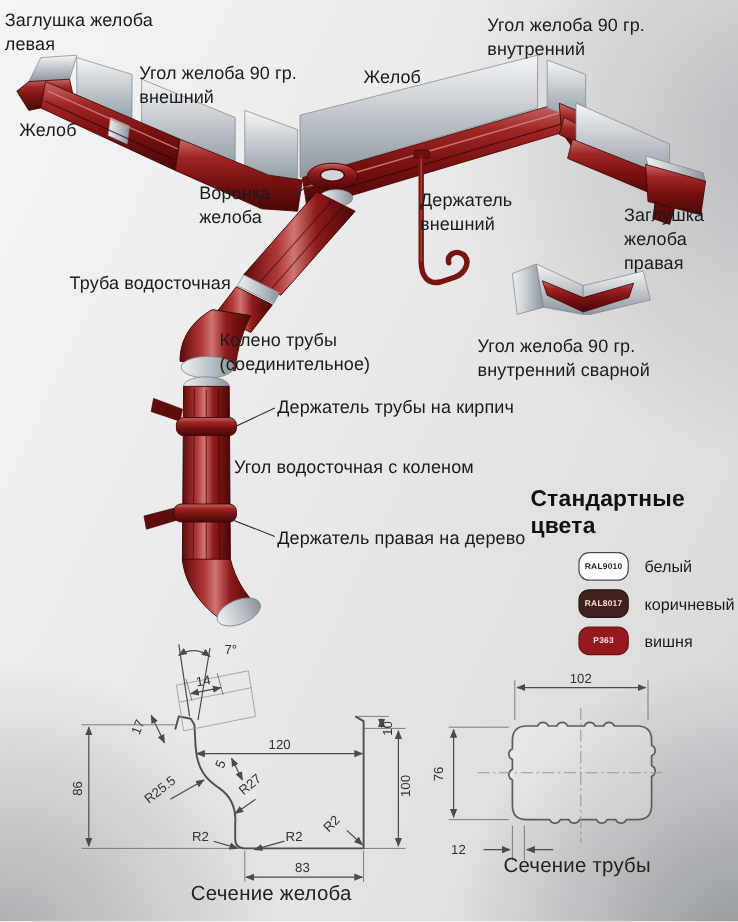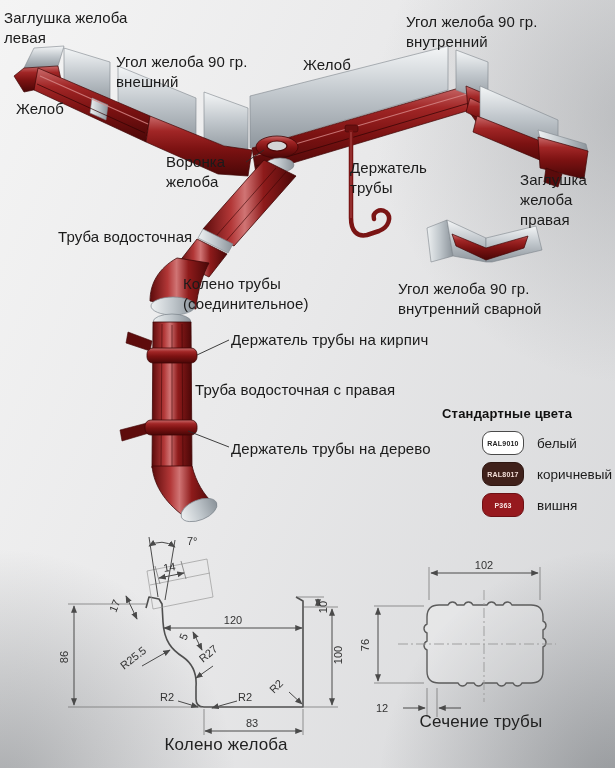--- a/index.html
+++ b/index.html
@@ -13,21 +13,21 @@
       linear-gradient(115deg,#f4f4f4 0%,#e9e9ea 45%,#d6d7d9 100%);
   }
   svg{position:absolute;left:0;top:0;}
   .lbl{
     position:absolute;color:#1b1b1b;font-size:15px;line-height:1.32;
     white-space:pre-line;letter-spacing:.1px;
   }
   .c{}
   .cap{position:absolute;color:#222;font-size:17px;text-align:center;letter-spacing:.2px;}
   .legend{position:absolute;left:442px;top:406px;display:flex;flex-direction:column;gap:7px;}
-  .legend-title{font-size:13px;font-weight:bold;color:#111;margin-bottom:3px;letter-spacing:.2px;}
+  .legend-title{font-size:19px;font-weight:bold;color:#111;margin-bottom:3px;letter-spacing:.2px;}
   .legend-row{display:flex;align-items:center;gap:13px;padding-left:40px;}
   .swatch{
     width:42px;height:24px;border-radius:9px;border:1.5px solid transparent;
     display:flex;align-items:center;justify-content:center;
     font-size:7px;font-weight:bold;letter-spacing:.2px;box-sizing:border-box;
   }
   .legend-name{font-size:13.5px;color:#1b1b1b;}
   .dimtext{fill:#333;font-size:11px;font-family:"Liberation Sans",sans-serif;}
   .dimline{stroke:#4a4a4a;stroke-width:1;fill:none;}
   .thin{stroke:#6a6a6a;stroke-width:.7;fill:none;}
@@ -256,32 +256,32 @@
 левая</div>
   <div class="lbl c" style="left:116px;top:52px;width:152px;">Угол желоба 90 гр.
 внешний</div>
   <div class="lbl c" style="left:16px;top:99px;width:66px;">Желоб</div>
   <div class="lbl c" style="left:303px;top:55px;width:70px;">Желоб</div>
   <div class="lbl c" style="left:406px;top:12px;width:148px;">Угол желоба 90 гр.
 внутренний</div>
   <div class="lbl c" style="left:166px;top:152px;width:80px;">Воронка
 желоба</div>
   <div class="lbl c" style="left:350px;top:158px;width:92px;">Держатель
-трубы</div>
+внешний</div>
   <div class="lbl c" style="left:520px;top:170px;width:84px;">Заглушка
 желоба
 правая</div>
   <div class="lbl" style="left:58px;top:227px;width:150px;">Труба водосточная</div>
   <div class="lbl c" style="left:183px;top:274px;width:140px;">Колено трубы
 (соединительное)</div>
   <div class="lbl c" style="left:398px;top:279px;width:158px;">Угол желоба 90 гр.
 внутренний сварной</div>
   <div class="lbl" style="left:231px;top:330px;width:205px;">Держатель трубы на кирпич</div>
-  <div class="lbl" style="left:195px;top:380px;width:220px;">Труба водосточная с правая</div>
-  <div class="lbl" style="left:231px;top:439px;width:210px;">Держатель трубы на дерево</div>
+  <div class="lbl" style="left:195px;top:380px;width:220px;">Угол водосточная с коленом</div>
+  <div class="lbl" style="left:231px;top:439px;width:210px;">Держатель правая на дерево</div>
 
   <div class="legend">
     <div class="legend-title">Стандартные цвета</div>
     <div class="legend-row">
       <span class="swatch" style="background: rgb(255, 255, 255); color: rgb(34, 34, 34); border-color: rgb(74, 74, 74);">
           <span>RAL9010</span>
         </span>
       <span class="legend-name">белый</span>
     </div>
     <div class="legend-row">
@@ -291,16 +291,16 @@
       <span class="legend-name">коричневый</span>
     </div>
     <div class="legend-row">
       <span class="swatch" style="background: rgb(150, 25, 30); color: rgb(246, 227, 225); border-color: rgb(109, 16, 20);">
           <span>P363</span>
         </span>
       <span class="legend-name">вишня</span>
     </div>
   </div>
 
-  <div class="cap" style="left:146px;top:735px;width:160px;">Колено желоба</div>
+  <div class="cap" style="left:146px;top:735px;width:160px;">Сечение желоба</div>
   <div class="cap" style="left:406px;top:712px;width:150px;">Сечение трубы</div>
 
 </div>
 
 </body></html>

